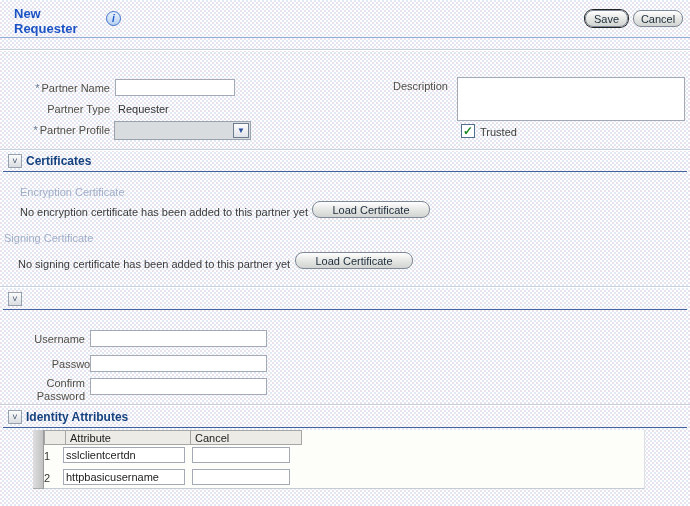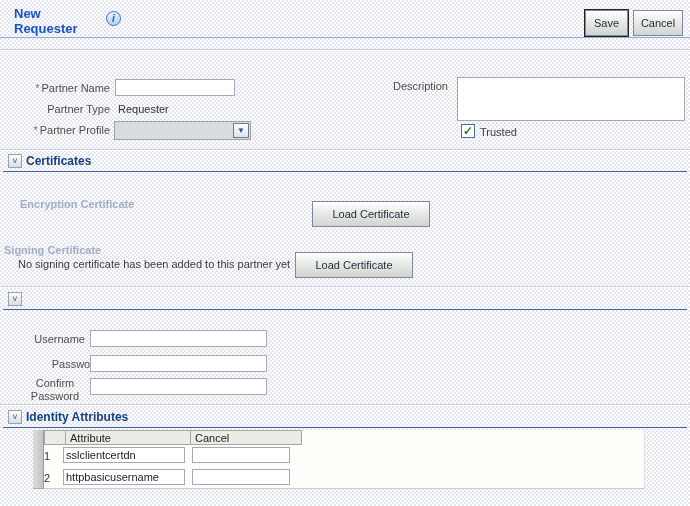--- a/index.html
+++ b/index.html
@@ -21,23 +21,23 @@
     font-size:13px; font-weight:bold; color:#1b52c4; line-height:15px;
   }
   .info-icon{
     position:absolute; left:106px; top:11px; width:15px; height:15px;
     border:1px solid #3a6fc9; border-radius:50%;
     background:linear-gradient(180deg,#eaf2fc,#b7d0f0);
     color:#1b57c9; font-weight:bold; font-size:10px; font-style:italic;
     text-align:center; line-height:13px; cursor:pointer;
   }
   .btn{
-    position:absolute; height:26px;
+    position:absolute; height:17px;
     background:linear-gradient(180deg,#fefefe,#e4e6e3 55%,#d2d4d1);
-    border:1px solid #7e8896; border-radius:0;
+    border:1px solid #7e8896; border-radius:8px;
     font-family:"Liberation Sans", sans-serif;
     font-size:11px; color:#1c2b3a; text-align:center; cursor:pointer;
   }
   .btn-save{ left:585px; top:10px; width:43px; box-shadow:0 0 0 1px #232323; }
   .btn-cancel{ left:633px; top:10px; width:50px; }
   .header-line{ position:absolute; left:0; top:37px; width:690px; height:1px; background:#92aed8; }
   .groove{ position:absolute; left:0; width:690px; height:2px;
            border-top:1px solid #c6d0df; border-bottom:1px solid #ffffff; }
   
   .lbl{ position:absolute; text-align:right; color:#504e46; }
@@ -71,21 +71,21 @@
   .disc{
     position:absolute; left:5px; top:1px; width:14px; height:14px;
     border:1px solid #97a0ab; background:linear-gradient(180deg,#fbfbfb,#d9dde2);
     text-align:center; cursor:pointer;
   }
   .disc span{ display:block; font-size:9px; line-height:12px; color:#3c4c63; }
   .sec-title{
     position:absolute; left:23px; top:1px;
     font-size:12px; font-weight:bold; color:#15427f;
   }
-  .sub-hdr{ position:absolute; font-weight:bold; color:#a0aec8;margin-top:12px; }
+  .sub-hdr{ position:absolute; font-weight:normal; color:#a0aec8; }
   .msg{ position:absolute; color:#3b3b3b; }
   .btn-load{ width:118px; }
   
   .ia-table{
     position:absolute; left:33px; top:430px; width:612px; height:59px;
     background:#fdfdf9; border-bottom:1px solid #c6cbd3; border-right:1px solid #dde1e7;
   }
   .ia-selector{
     position:absolute; left:0; top:0; width:11px; height:59px;
     background:linear-gradient(90deg,#dedede,#c2c2c2);
@@ -141,40 +141,41 @@
 
   <div class="groove" style="top:149px;"></div>
   <div class="sec-hdr" style="top:153px;">
     <div class="disc">
       <span>˅</span>
     </div>
     <div class="sec-title">Certificates</div>
   </div>
 
   <div class="sub-hdr" style="left:20px; top:186px;">Encryption Certificate</div>
+  <div class="msg" style="left:20px; top:206px;">No encryption certificate has been added to this partner yet</div>
   <button class="btn btn-load" style="left:312px; top:201px;">Load Certificate</button>
 
   <div class="sub-hdr" style="left:4px; top:232px;">Signing Certificate</div>
   <div class="msg" style="left:18px; top:258px;">No signing certificate has been added to this partner yet</div>
   <button class="btn btn-load" style="left:295px; top:252px;">Load Certificate</button>
 
   <div class="groove" style="top:286px;"></div>
   <div class="sec-hdr" style="top:291px;">
     <div class="disc">
       <span>˅</span>
     </div>
   </div>
 
   <div class="lbl" style="left:0; top:333px; width:85px;">Username</div>
   <input class="tf" style="left: 90px; top: 330px; width: 177px;" type="text" value="">
 
   <div class="lbl" style="left:0; top:358px; width:85px;margin-left:15px;">Password</div>
   <input class="tf" style="left: 90px; top: 355px; width: 177px;" type="password" value="">
 
-  <div class="lbl" style="left:25px; top:377px; width:60px; line-height:13px;text-align:center;">Confirm Password</div>
+  <div class="lbl" style="left:25px; top:377px; width:60px; line-height:13px;">Confirm Password</div>
   <input class="tf" style="left: 90px; top: 378px; width: 177px;" type="password" value="">
 
   <div class="groove" style="top:404px;"></div>
   <div class="sec-hdr" style="top:409px;">
     <div class="disc">
       <span>˅</span>
     </div>
     <div class="sec-title">Identity Attributes</div>
   </div>
 

